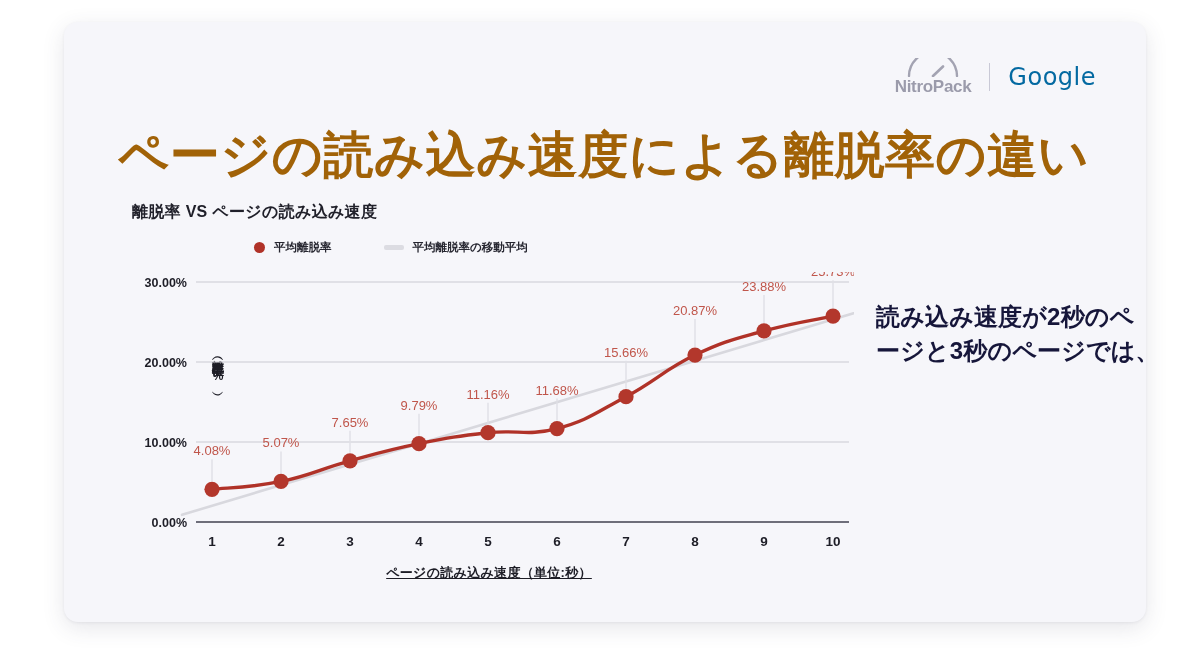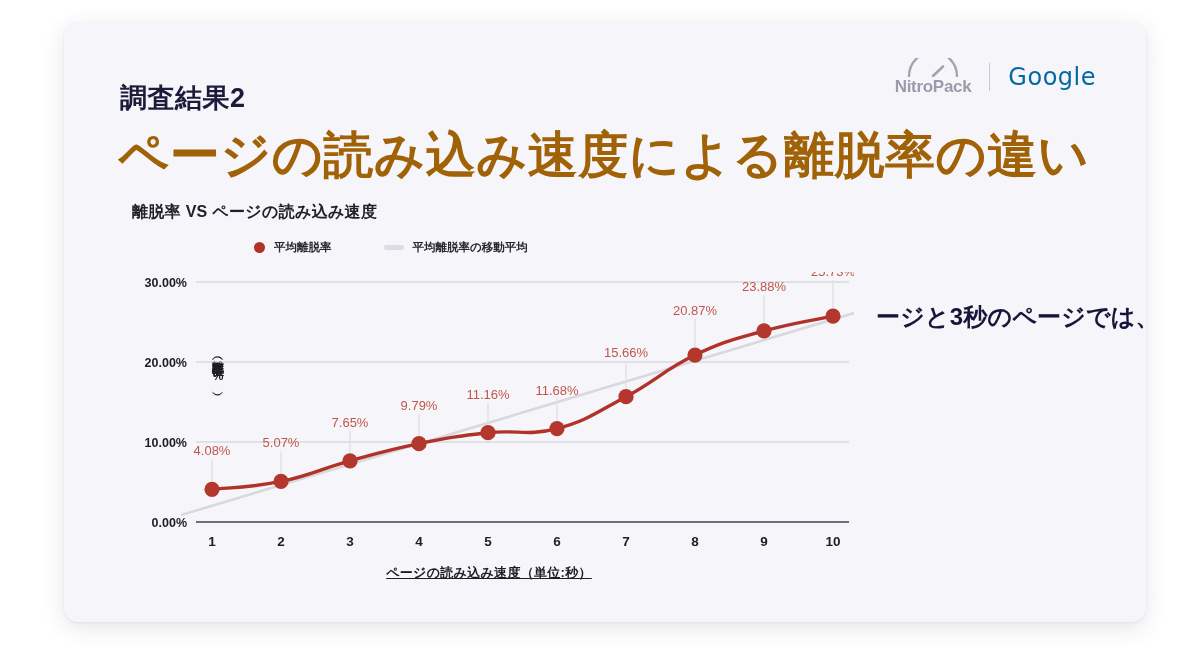--- a/index.html
+++ b/index.html
@@ -189,21 +189,20 @@
           <path d="M4 18 A24 24 0 0 1 52 18" fill="none" stroke="#a3a3b2" stroke-width="2.4" stroke-linecap="round"></path>
           <path d="M28 18 L38 8.5" fill="none" stroke="#a3a3b2" stroke-width="2.6" stroke-linecap="round"></path>
         </svg>
       </span>
       <span class="np-text">NitroPack</span>
     </div>
     <div id="brand-divider"></div>
     <div id="google-text">Google</div>
   </div>
 
-  <div id="eyebrow">調査結果2</div>
   <div id="main-title">ページの読み込み速度による離脱率の違い</div>
 
   <div id="chart-block">
 
     <div id="chart-legend">
       <div class="legend-item">
         <span class="legend-dot"></span>
         <span>平均離脱率</span>
       </div>
       <div class="legend-item">
@@ -283,16 +282,17 @@
           <text x="571" y="274" text-anchor="middle" font-size="13.5" font-family="&quot;Liberation Sans&quot;,sans-serif" font-weight="bold" fill="#1d1d26">8</text>
           <text x="640" y="274" text-anchor="middle" font-size="13.5" font-family="&quot;Liberation Sans&quot;,sans-serif" font-weight="bold" fill="#1d1d26">9</text>
           <text x="709" y="274" text-anchor="middle" font-size="13.5" font-family="&quot;Liberation Sans&quot;,sans-serif" font-weight="bold" fill="#1d1d26">10</text>
         </g>
     </svg>
 
     <div id="x-axis-title">ページの読み込み速度（単位:秒）</div>
   </div>
 
   <div id="side-note">
+    <div>読み込み速度が2秒のペ</div>
     <div>ージと3秒のページでは、</div>
   </div>
 
 </div>
 
 </body></html>

